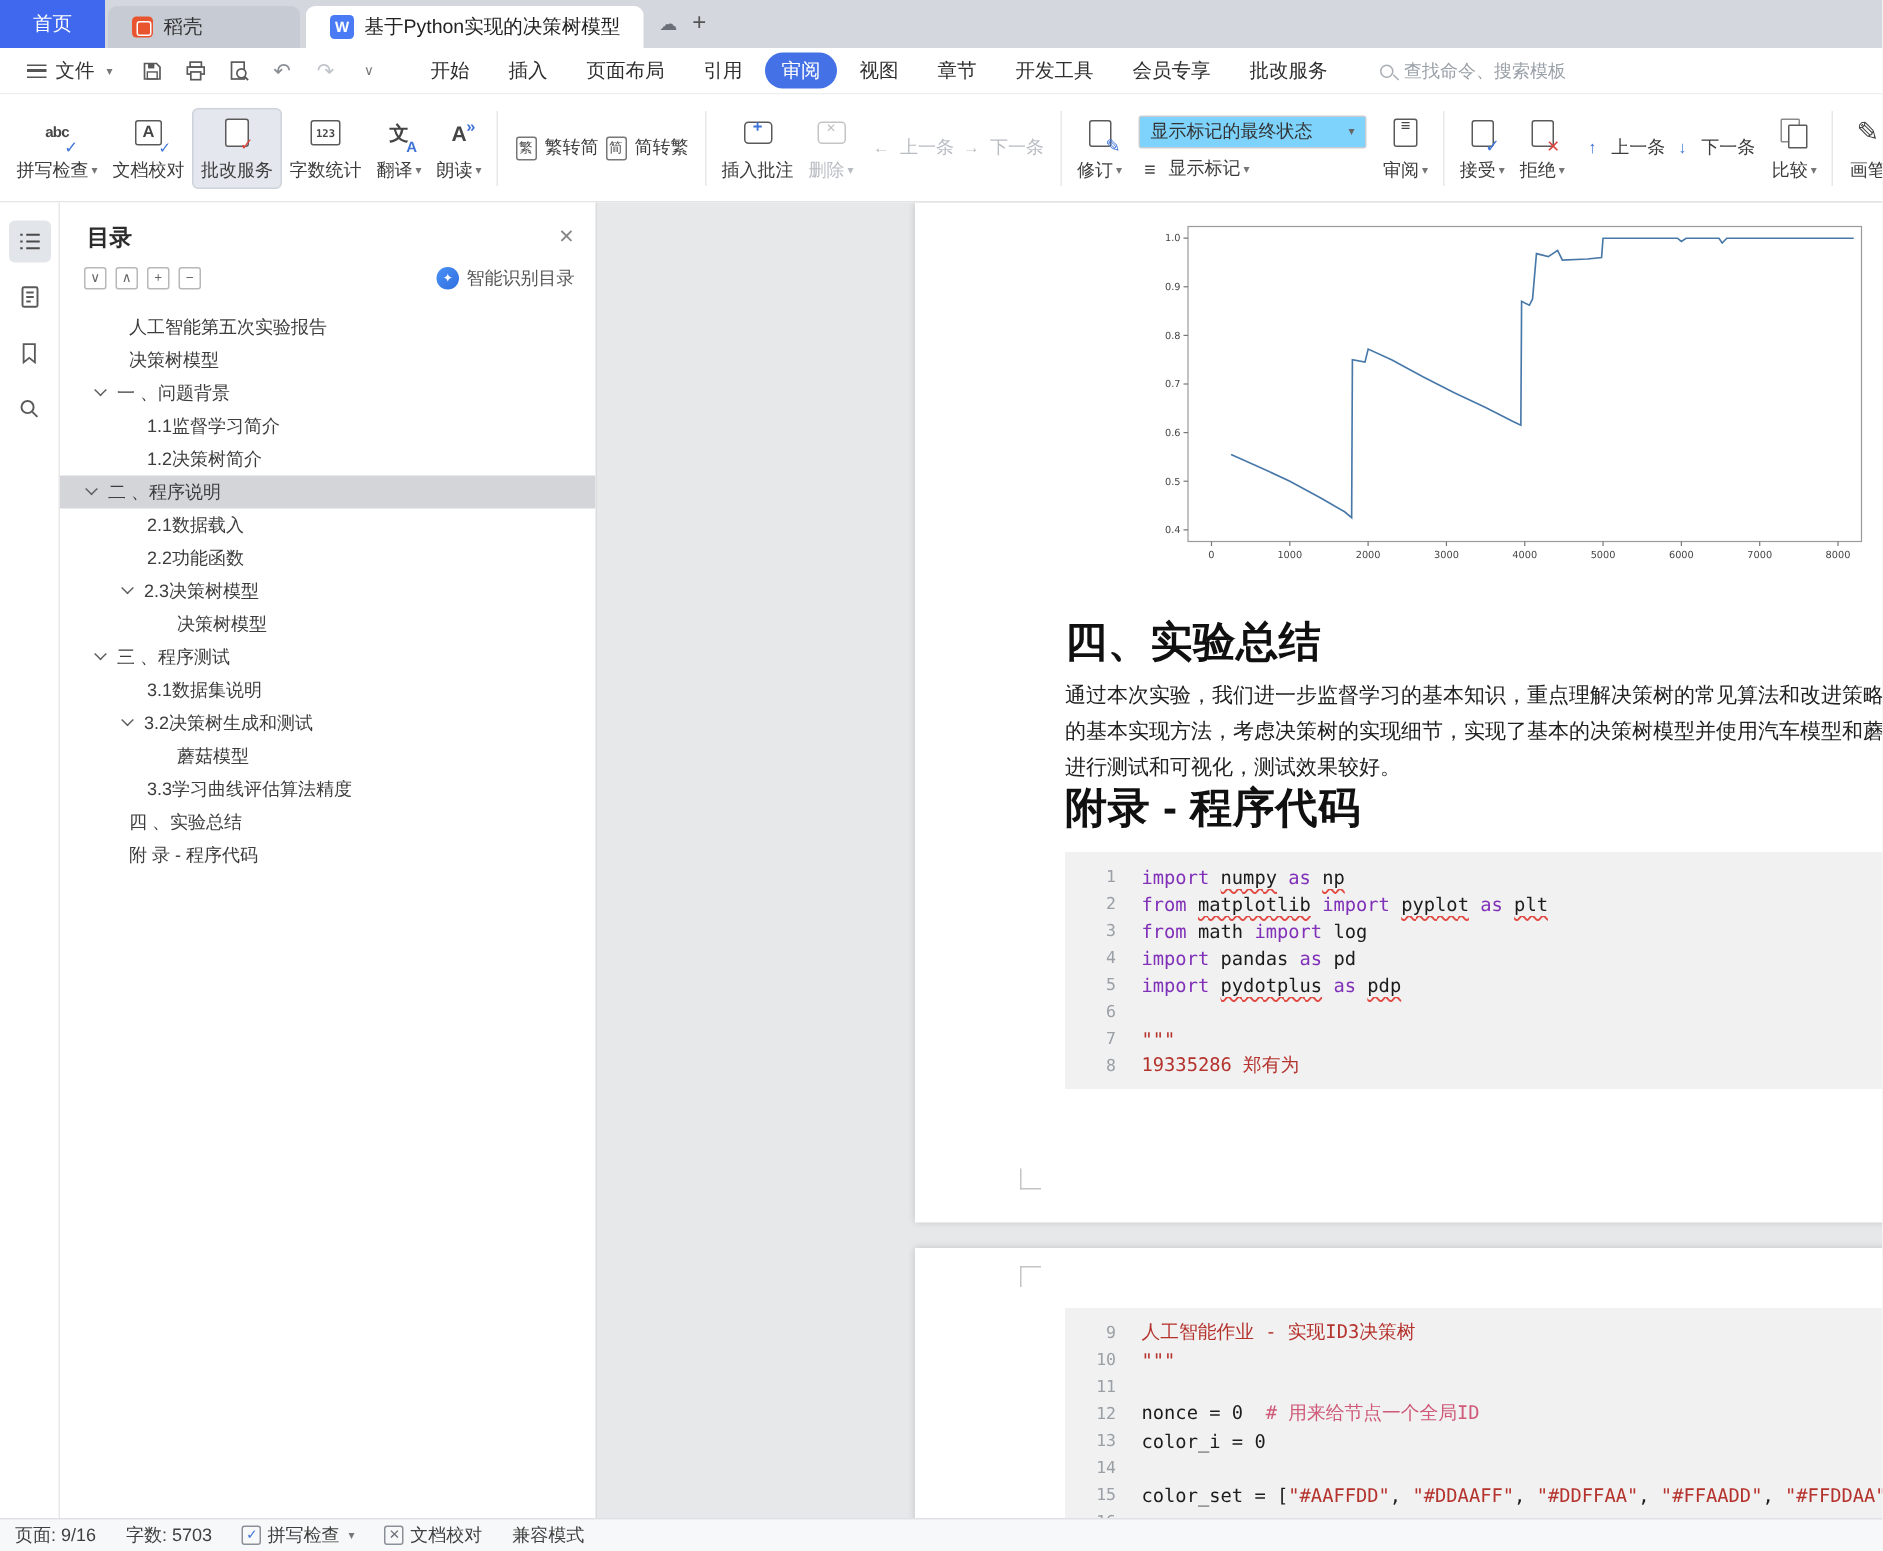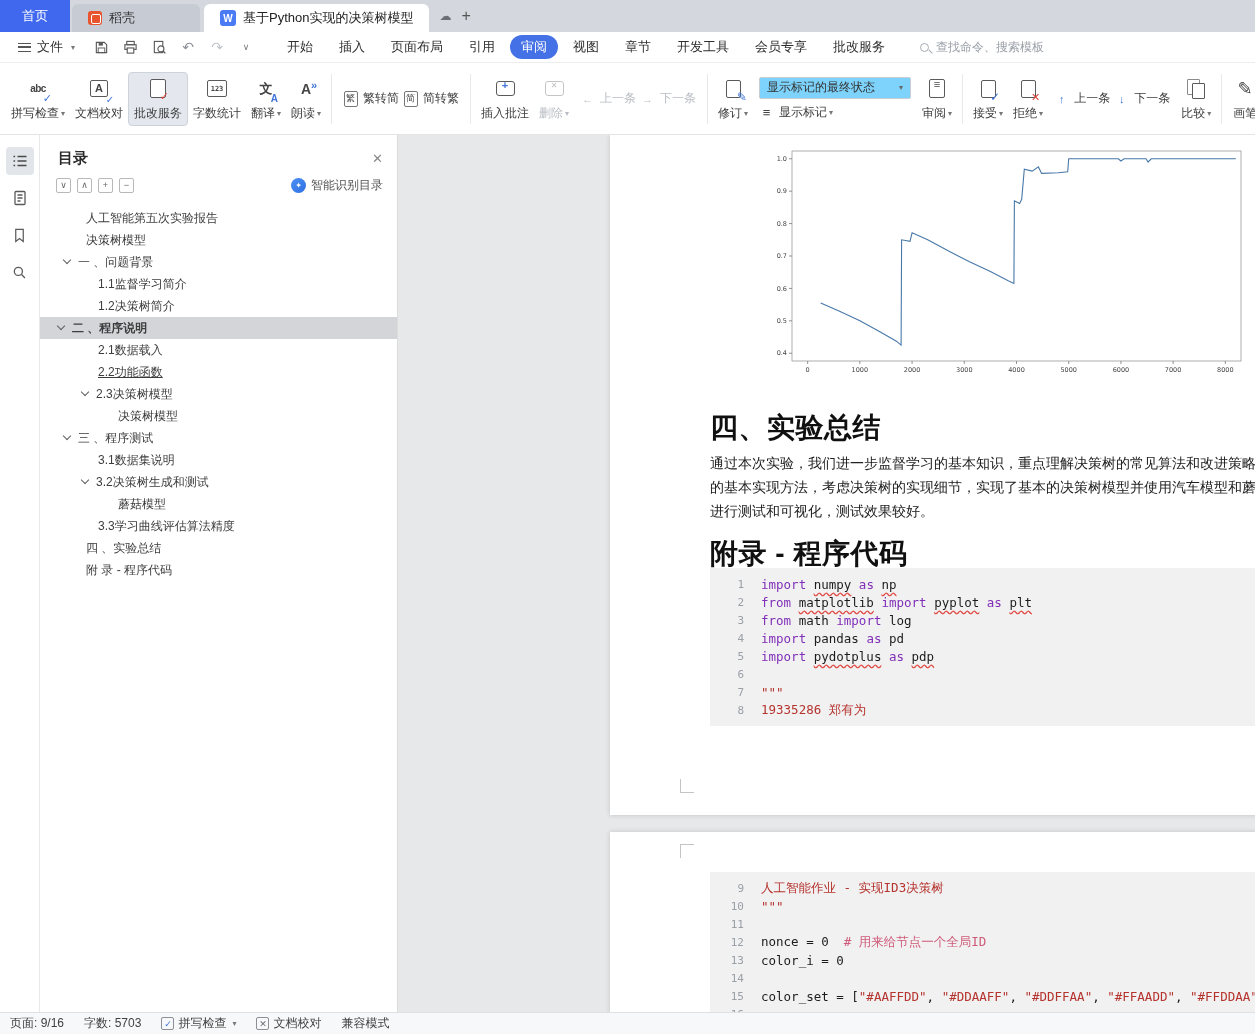--- a/index.html
+++ b/index.html
@@ -124,21 +124,21 @@
   .toc-chevron{width:6px;height:6px;border-right:1.3px solid #5f5f5f;border-bottom:1.3px solid #5f5f5f;
                transform:rotate(45deg);margin-right:8px;margin-top:-4px;flex:none}
 
   .docarea{flex:1;background:#e7e8ea;position:relative;overflow:hidden}
   .page{position:absolute;left:212px;width:1050px;background:#fff;box-shadow:0 0 5px rgba(0,0,0,.16)}
   .page1{top:0;height:680px}
   .page2{top:697px;height:330px}
   .chart{position:absolute;left:146px;top:10px;width:495px;height:240px}
   .doc-h{position:absolute;left:100px;font-size:28px;font-weight:900;color:#101010;letter-spacing:.5px}
   .h-summary{top:274px}
-  .h-appendix{top:400px}
+  .h-appendix{top:385px}
   .para{position:absolute;left:100px;top:316px;font-size:14px;color:#212121;line-height:24px}
   .para div{white-space:nowrap}
   .codeblock{position:absolute;left:100px;width:945px;background:#f1f1f2;padding:7px 0}
   .cb1{top:433px}
   .cb2{top:40px}
   .code-line{height:18px;display:flex;align-items:center;font-family:"DejaVu Sans Mono",monospace;font-size:12.5px;color:#1c1c1c}
   .lineno{width:34px;text-align:right;color:#9aa0a6;font-size:11px;flex:none;margin-right:17px;font-family:"DejaVu Sans Mono",monospace}
   .code-text{white-space:pre}
   .tk-kw{color:#8130b8}
   .tk-str{color:#b5332d}
@@ -392,28 +392,28 @@
           <div class="toc-item" style="padding-left: 24px;">
             <span class="toc-chevron"></span>
             <span class="toc-label">一 、问题背景</span>
           </div>
           <div class="toc-item" style="padding-left: 58px;">
             <span class="toc-label">1.1监督学习简介</span>
           </div>
           <div class="toc-item" style="padding-left: 58px; text-align: right;">
             <span class="toc-label">1.2决策树简介</span>
           </div>
-          <div class="toc-item toc-selected" style="padding-left: 18px; font-weight: bold;">
+          <div class="toc-item toc-selected" style="padding-left: 18px;">
             <span class="toc-chevron"></span>
             <span class="toc-label">二 、程序说明</span>
           </div>
           <div class="toc-item" style="padding-left: 58px;">
             <span class="toc-label">2.1数据载入</span>
           </div>
-          <div class="toc-item" style="padding-left: 58px; text-decoration: underline;">
+          <div class="toc-item" style="padding-left: 58px;">
             <span class="toc-label">2.2功能函数</span>
           </div>
           <div class="toc-item" style="padding-left: 42px;">
             <span class="toc-chevron"></span>
             <span class="toc-label">2.3决策树模型</span>
           </div>
           <div class="toc-item" style="padding-left: 78px;">
             <span class="toc-label">决策树模型</span>
           </div>
           <div class="toc-item" style="padding-left: 24px;">

